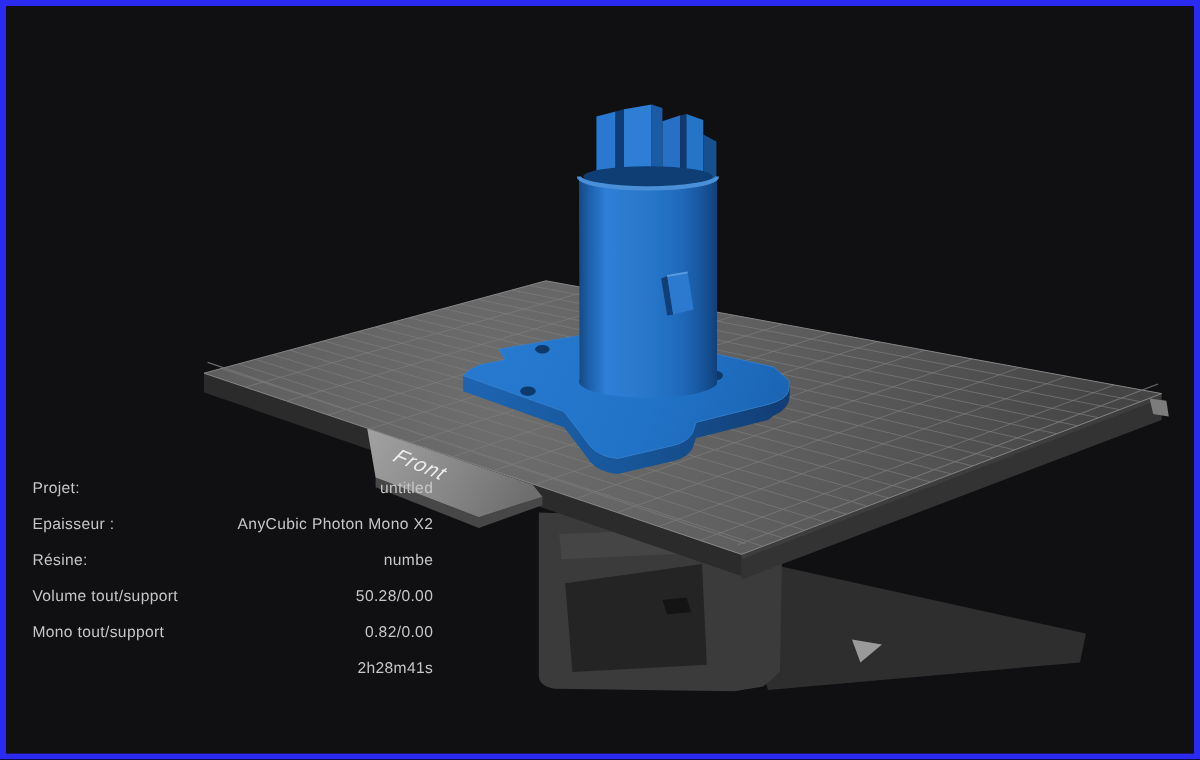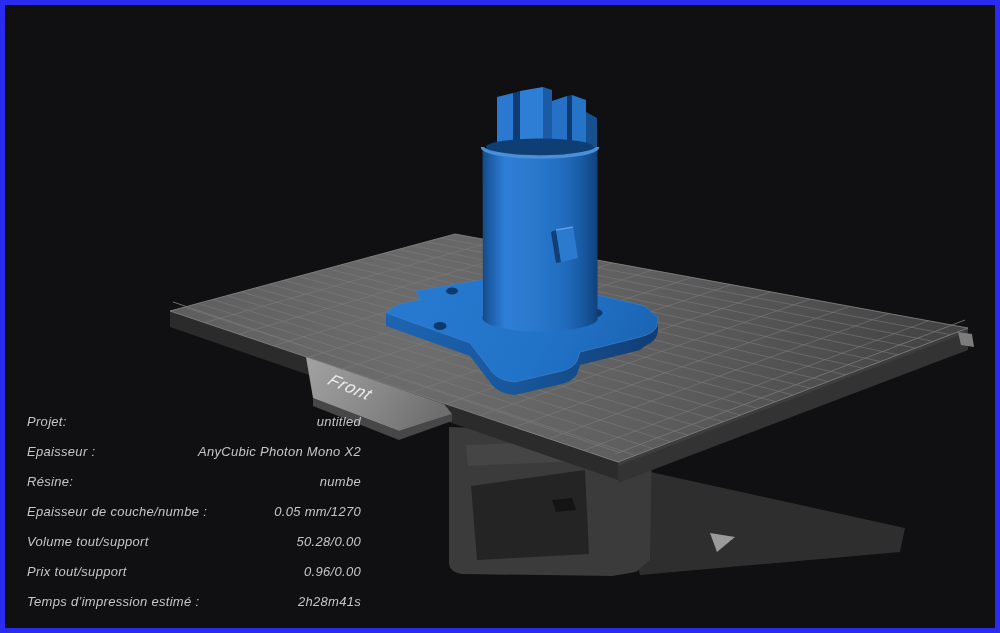--- a/index.html
+++ b/index.html
@@ -44,21 +44,21 @@
   .front-label{
     position:absolute;left:330px;top:366px;
     color:#ededed;font-style:italic;font-size:17px;letter-spacing:1px;
     transform:rotate(22deg) skewX(-12deg);transform-origin:left top;
     pointer-events:none;
   }
   .info-panel{
     position:absolute;left:22px;top:394px;width:334px;
     color:#c6c6c6;font-size:13px;letter-spacing:.3px;
   }
-  .info-row{display:flex;height:30px;align-items:flex-end;font-style:italic;}
+  .info-row{display:flex;height:30px;align-items:flex-start;}
   .info-row .value{margin-left:auto;text-align:right;}
 </style>
 </head>
 <body>
 
 <div class="frame" style="border-color: rgb(42, 42, 240); background: rgb(16, 16, 19);">
 
   <svg class="scene" viewBox="5 5 990 623">
     <defs>
       <radialGradient id="plateGrad" gradientUnits="userSpaceOnUse" cx="420" cy="340" r="500">
@@ -199,29 +199,24 @@
     </div>
     <div class="info-row">
       <span class="label">Epaisseur :</span>
       <span class="value">AnyCubic Photon Mono X2</span>
     </div>
     <div class="info-row">
       <span class="label">Résine:</span>
       <span class="value">numbe</span>
     </div>
     <div class="info-row">
-      <span class="label">Epaisseur de couche/numbe :</span>
-      <span class="value">0.05 mm/1270</span>
-    </div>
-    <div class="info-row">
       <span class="label">Volume tout/support</span>
       <span class="value">50.28/0.00</span>
     </div>
     <div class="info-row">
-      <span class="label">Prix tout/support</span>
-      <span class="value">0.96/0.00</span>
-    </div>
-    <div class="info-row">
-      <span class="label">Temps d’impression estimé :</span>
+      <span class="label">Mono tout/support</span>
+      <span class="value">0.82/0.00</span>
+    </div>
+    <div class="info-row">
       <span class="value">2h28m41s</span>
     </div>
   </div>
 </div>
 
 </body></html>

